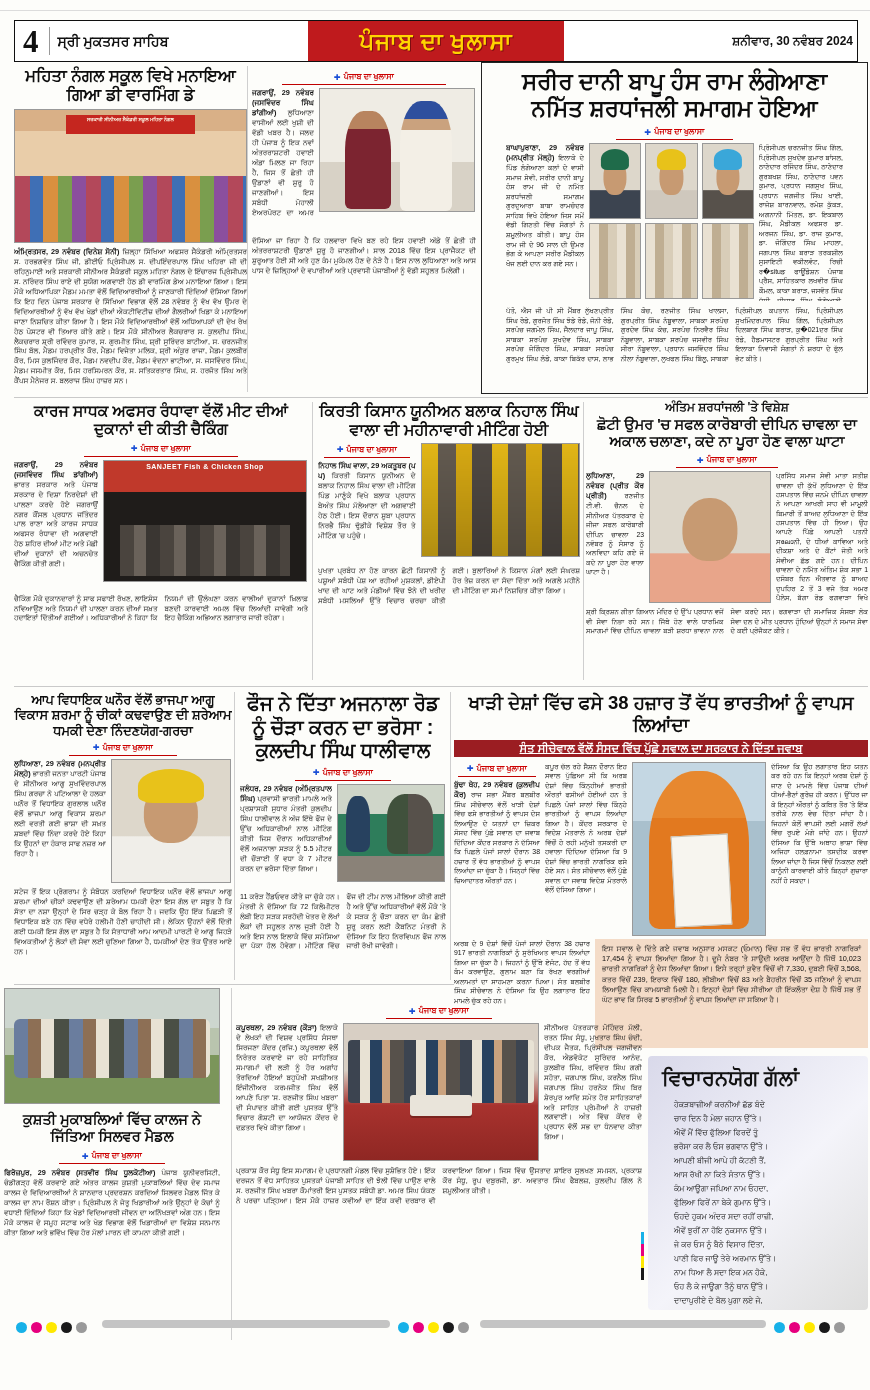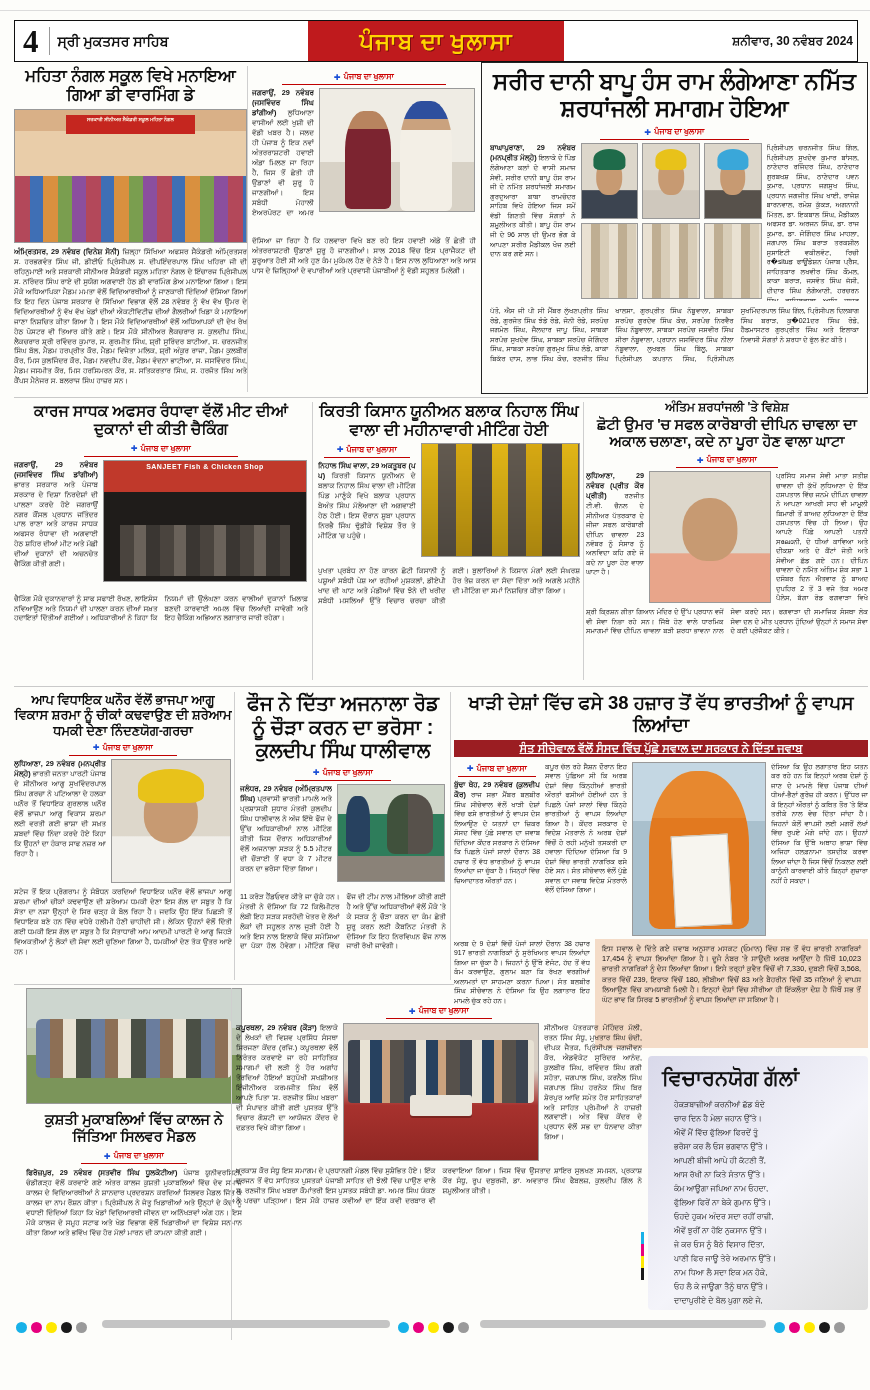--- a/index.html
+++ b/index.html
@@ -95,21 +95,21 @@
       <span class="kp">✚</span>
       <span class="kt">ਪੰਜਾਬ ਦਾ ਖੁਲਾਸਾ</span>
     </div>
     <div class="flexrow">
       <p class="body" style="width:62px;height:128px"><b>ਜਗਰਾਉਂ, 29 ਨਵੰਬਰ (ਜਸਵਿੰਦਰ ਸਿੰਘ ਡਾਂਗੀਆਂ)</b> <span>ਲੁਧਿਆਣਾ ਵਾਸੀਆਂ ਲਈ ਖੁਸ਼ੀ ਦੀ ਵੱਡੀ ਖਬਰ ਹੈ। ਜਲਦ ਹੀ ਪੰਜਾਬ ਨੂੰ ਇਕ ਨਵਾਂ ਅੰਤਰਰਾਸ਼ਟਰੀ ਹਵਾਈ ਅੱਡਾ ਮਿਲਣ ਜਾ ਰਿਹਾ ਹੈ, ਜਿਸ ਤੋਂ ਛੇਤੀ ਹੀ ਉਡਾਣਾਂ ਵੀ ਸ਼ੁਰੂ ਹੋ ਜਾਣਗੀਆਂ। ਇਸ ਸਬੰਧੀ ਮੋਹਾਲੀ ਏਅਰਪੋਰਟ ਦਾ ਅਮਰ ਸਿੰਘ ਵੱਲੋਂ ਕੇਂਦਰੀ ਸ਼ਹਿਰੀ ਹਵਾਬਾਜ਼ੀ ਰਾਜ ਮੰਤਰੀ ਨਾਲ ਮੁਲਾਕਾਤ ਕਰਕੇ ਹਲਵਾਰਾ ਹਵਾਈ ਅੱਡੇ ਦਾ ਮੁੱਦਾ ਚੁੱਕਿਆ ਗਿਆ।</span></p>
       <div class="photo ph-airport" style="width:154px;height:122px"></div>
     </div>
     <p class="body" style="margin-top:20px;height:140px">ਦੱਸਿਆ ਜਾ ਰਿਹਾ ਹੈ ਕਿ ਹਲਵਾਰਾ ਵਿਖੇ ਬਣ ਰਹੇ ਇਸ ਹਵਾਈ ਅੱਡੇ ਤੋਂ ਛੇਤੀ ਹੀ ਅੰਤਰਰਾਸ਼ਟਰੀ ਉਡਾਣਾਂ ਸ਼ੁਰੂ ਹੋ ਜਾਣਗੀਆਂ। ਸਾਲ 2018 ਵਿੱਚ ਇਸ ਪ੍ਰਾਜੈਕਟ ਦੀ ਸ਼ੁਰੂਆਤ ਹੋਈ ਸੀ ਅਤੇ ਹੁਣ ਕੰਮ ਮੁਕੰਮਲ ਹੋਣ ਦੇ ਨੇੜੇ ਹੈ। ਇਸ ਨਾਲ ਲੁਧਿਆਣਾ ਅਤੇ ਆਸ ਪਾਸ ਦੇ ਜ਼ਿਲ੍ਹਿਆਂ ਦੇ ਵਪਾਰੀਆਂ ਅਤੇ ਪ੍ਰਵਾਸੀ ਪੰਜਾਬੀਆਂ ਨੂੰ ਵੱਡੀ ਸਹੂਲਤ ਮਿਲੇਗੀ।</p>
   </div>
 
-  <div class="abs" style="left:481px;top:62px;width:387px;height:332px;border:1px solid #222;box-sizing:border-box;padding:5px 8px;overflow:hidden">
+  <div class="abs" style="left:481px;top:62px;width:387px;height:332px;border:1px solid #222;box-sizing:border-box;padding:5px 24px;overflow:hidden">
     <div class="hl" style="font-size:23px">ਸਰੀਰ ਦਾਨੀ ਬਾਪੂ ਹੰਸ ਰਾਮ ਲੰਗੇਆਣਾ ਨਮਿੱਤ ਸ਼ਰਧਾਂਜਲੀ ਸਮਾਗਮ ਹੋਇਆ</div>
     <div class="kicker" style="margin:3px 110px">
       <span class="kp">✚</span>
       <span class="kt">ਪੰਜਾਬ ਦਾ ਖੁਲਾਸਾ</span>
     </div>
     <div class="flexrow" style="height:158px">
       <p class="body" style="width:88px;height:158px;font-size:6.9px"><b>ਬਾਘਾਪੁਰਾਣਾ, 29 ਨਵੰਬਰ (ਮਨਪ੍ਰੀਤ ਮੱਲ੍ਹੇ)</b> <span>ਇਲਾਕੇ ਦੇ ਪਿੰਡ ਲੰਗੇਆਣਾ ਕਲਾਂ ਦੇ ਵਾਸੀ ਸਮਾਜ ਸੇਵੀ, ਸਰੀਰ ਦਾਨੀ ਬਾਪੂ ਹੰਸ ਰਾਮ ਜੀ ਦੇ ਨਮਿੱਤ ਸ਼ਰਧਾਂਜਲੀ ਸਮਾਗਮ ਗੁਰਦੁਆਰਾ ਬਾਬਾ ਰਾਮਚੰਦਰ ਸਾਹਿਬ ਵਿਖੇ ਹੋਇਆ ਜਿਸ ਸਮੇਂ ਵੱਡੀ ਗਿਣਤੀ ਵਿੱਚ ਸੰਗਤਾਂ ਨੇ ਸ਼ਮੂਲੀਅਤ ਕੀਤੀ। ਬਾਪੂ ਹੰਸ ਰਾਮ ਜੀ ਦੇ 96 ਸਾਲ ਦੀ ਉਮਰ ਭੋਗ ਕੇ ਆਪਣਾ ਸਰੀਰ ਮੈਡੀਕਲ ਖੋਜ ਲਈ ਦਾਨ ਕਰ ਗਏ ਸਨ।</span></p>
       <div style="width:186px;display:grid;grid-template-columns:repeat(3,1fr);grid-auto-rows:76px;gap:4px">
         <div class="photo portrait" style="--tb:#1f6b4a;--sh:#3c4450"></div>
         <div class="photo portrait" style="--tb:#e8c21a;--sh:#cfc8bd"></div>
@@ -219,21 +219,21 @@
     <div class="flexrow" style="margin-top:5px">
       <p class="body" style="width:136px;height:118px;font-size:6.9px">ਅਰਬ ਦੇ 9 ਦੇਸ਼ਾਂ ਵਿੱਚੋਂ ਪੰਜਾਂ ਸਾਲਾਂ ਦੌਰਾਨ 38 ਹਜ਼ਾਰ 917 ਭਾਰਤੀ ਨਾਗਰਿਕਾਂ ਨੂੰ ਸੁਰੱਖਿਅਤ ਵਾਪਸ ਲਿਆਂਦਾ ਗਿਆ ਜਾ ਚੁੱਕਾ ਹੈ। ਜਿਹਨਾਂ ਨੂੰ ਉੱਥੇ ਏਜੰਟ, ਹੱਦ ਤੋਂ ਵੱਧ ਕੰਮ ਕਰਵਾਉਣ, ਗੁਲਾਮ ਬਣਾ ਕਿ ਰੱਖਣ ਵਰਗੀਆਂ ਅਲਾਮਤਾਂ ਦਾ ਸਾਹਮਣਾ ਕਰਨਾ ਪਿਆ। ਸੰਤ ਬਲਬੀਰ ਸਿੰਘ ਸੀਚੇਵਾਲ ਨੇ ਦੱਸਿਆ ਕਿ ਉਹ ਲਗਾਤਾਰ ਇਹ ਮਾਮਲੇ ਚੁੱਕ ਰਹੇ ਹਨ।</p>
       <div class="statsbox" style="flex:1;height:108px;overflow:hidden">ਇਸ ਸਵਾਲ ਦੇ ਦਿੱਤੇ ਗਏ ਜਵਾਬ ਅਨੁਸਾਰ ਮਸਕਟ (ਓਮਾਨ) ਵਿੱਚ ਸਭ ਤੋਂ ਵੱਧ ਭਾਰਤੀ ਨਾਗਰਿਕਾਂ 17,454 ਨੂੰ ਵਾਪਸ ਲਿਆਂਦਾ ਗਿਆ ਹੈ। ਦੂਜੇ ਨੰਬਰ 'ਤੇ ਸਾਊਦੀ ਅਰਬ ਆਉਂਦਾ ਹੈ ਜਿੱਥੋਂ 10,023 ਭਾਰਤੀ ਨਾਗਰਿਕਾਂ ਨੂੰ ਦੇਸ ਲਿਆਂਦਾ ਗਿਆ। ਇਸੇ ਤਰ੍ਹਾਂ ਕੁਵੈਤ ਵਿੱਚੋਂ ਵੀ 7,330, ਦੁਬਈ ਵਿੱਚੋਂ 3,568, ਕਤਰ ਵਿੱਚੋਂ 239, ਇਰਾਕ ਵਿੱਚੋਂ 180, ਲੀਬੀਆ ਵਿੱਚੋਂ 83 ਅਤੇ ਬੈਹਰੀਨ ਵਿੱਚੋਂ 35 ਜਣਿਆਂ ਨੂੰ ਵਾਪਸ ਲਿਆਉਣ ਵਿੱਚ ਕਾਮਯਾਬੀ ਮਿਲੀ ਹੈ। ਇਨ੍ਹਾਂ ਦੇਸ਼ਾਂ ਵਿੱਚ ਸੀਰੀਆ ਹੀ ਇੱਕਲੌਤਾ ਦੇਸ਼ ਹੈ ਜਿੱਥੋਂ ਸਭ ਤੋਂ ਘੱਟ ਭਾਵ ਕਿ ਸਿਰਫ 5 ਭਾਰਤੀਆਂ ਨੂੰ ਵਾਪਸ ਲਿਆਂਦਾ ਜਾ ਸਕਿਆ ਹੈ।</div>
     </div>
   </div>
 
   <div class="rule-v" style="left:234px;top:692px;height:288px"></div>
   <div class="rule-v" style="left:450px;top:692px;height:288px"></div>
   <div class="rule-h" style="left:14px;top:984px;width:440px"></div>
 
-  <div class="abs" style="left:26px;top:988px;width:216px;height:352px;overflow:hidden">
+  <div class="abs" style="left:4px;top:988px;width:216px;height:352px;overflow:hidden">
     <div class="photo ph-college" style="width:214px;height:114px"></div>
     <div class="hl" style="font-size:14.5px;margin-top:7px">ਕੁਸ਼ਤੀ ਮੁਕਾਬਲਿਆਂ ਵਿੱਚ ਕਾਲਜ ਨੇ ਜਿੱਤਿਆ ਸਿਲਵਰ ਮੈਡਲ</div>
     <div class="kicker" style="margin:4px 55px">
       <span class="kp">✚</span>
       <span class="kt">ਪੰਜਾਬ ਦਾ ਖੁਲਾਸਾ</span>
     </div>
     <p class="body" style="height:168px"><b>ਫਿਰੋਜ਼ਪੁਰ, 29 ਨਵੰਬਰ (ਸਤਵੀਰ ਸਿੰਘ ਧੂਲਕੋਟੀਆ)</b> <span>ਪੰਜਾਬ ਯੂਨੀਵਰਸਿਟੀ, ਚੰਡੀਗੜ੍ਹ ਵੱਲੋਂ ਕਰਵਾਏ ਗਏ ਅੰਤਰ ਕਾਲਜ ਕੁਸ਼ਤੀ ਮੁਕਾਬਲਿਆਂ ਵਿੱਚ ਦੇਵ ਸਮਾਜ ਕਾਲਜ ਦੇ ਵਿਦਿਆਰਥੀਆਂ ਨੇ ਸ਼ਾਨਦਾਰ ਪ੍ਰਦਰਸ਼ਨ ਕਰਦਿਆਂ ਸਿਲਵਰ ਮੈਡਲ ਜਿੱਤ ਕੇ ਕਾਲਜ ਦਾ ਨਾਮ ਰੌਸ਼ਨ ਕੀਤਾ। ਪ੍ਰਿੰਸੀਪਲ ਨੇ ਜੇਤੂ ਖਿਡਾਰੀਆਂ ਅਤੇ ਉਨ੍ਹਾਂ ਦੇ ਕੋਚਾਂ ਨੂੰ ਵਧਾਈ ਦਿੰਦਿਆਂ ਕਿਹਾ ਕਿ ਖੇਡਾਂ ਵਿਦਿਆਰਥੀ ਜੀਵਨ ਦਾ ਅਨਿੱਖੜਵਾਂ ਅੰਗ ਹਨ। ਇਸ ਮੌਕੇ ਕਾਲਜ ਦੇ ਸਮੂਹ ਸਟਾਫ ਅਤੇ ਖੇਡ ਵਿਭਾਗ ਵੱਲੋਂ ਖਿਡਾਰੀਆਂ ਦਾ ਵਿਸ਼ੇਸ਼ ਸਨਮਾਨ ਕੀਤਾ ਗਿਆ ਅਤੇ ਭਵਿੱਖ ਵਿੱਚ ਹੋਰ ਮੱਲਾਂ ਮਾਰਨ ਦੀ ਕਾਮਨਾ ਕੀਤੀ ਗਈ।</span></p>
   </div>
 
   <div class="abs" style="left:236px;top:1000px;width:406px;height:344px;overflow:hidden">

